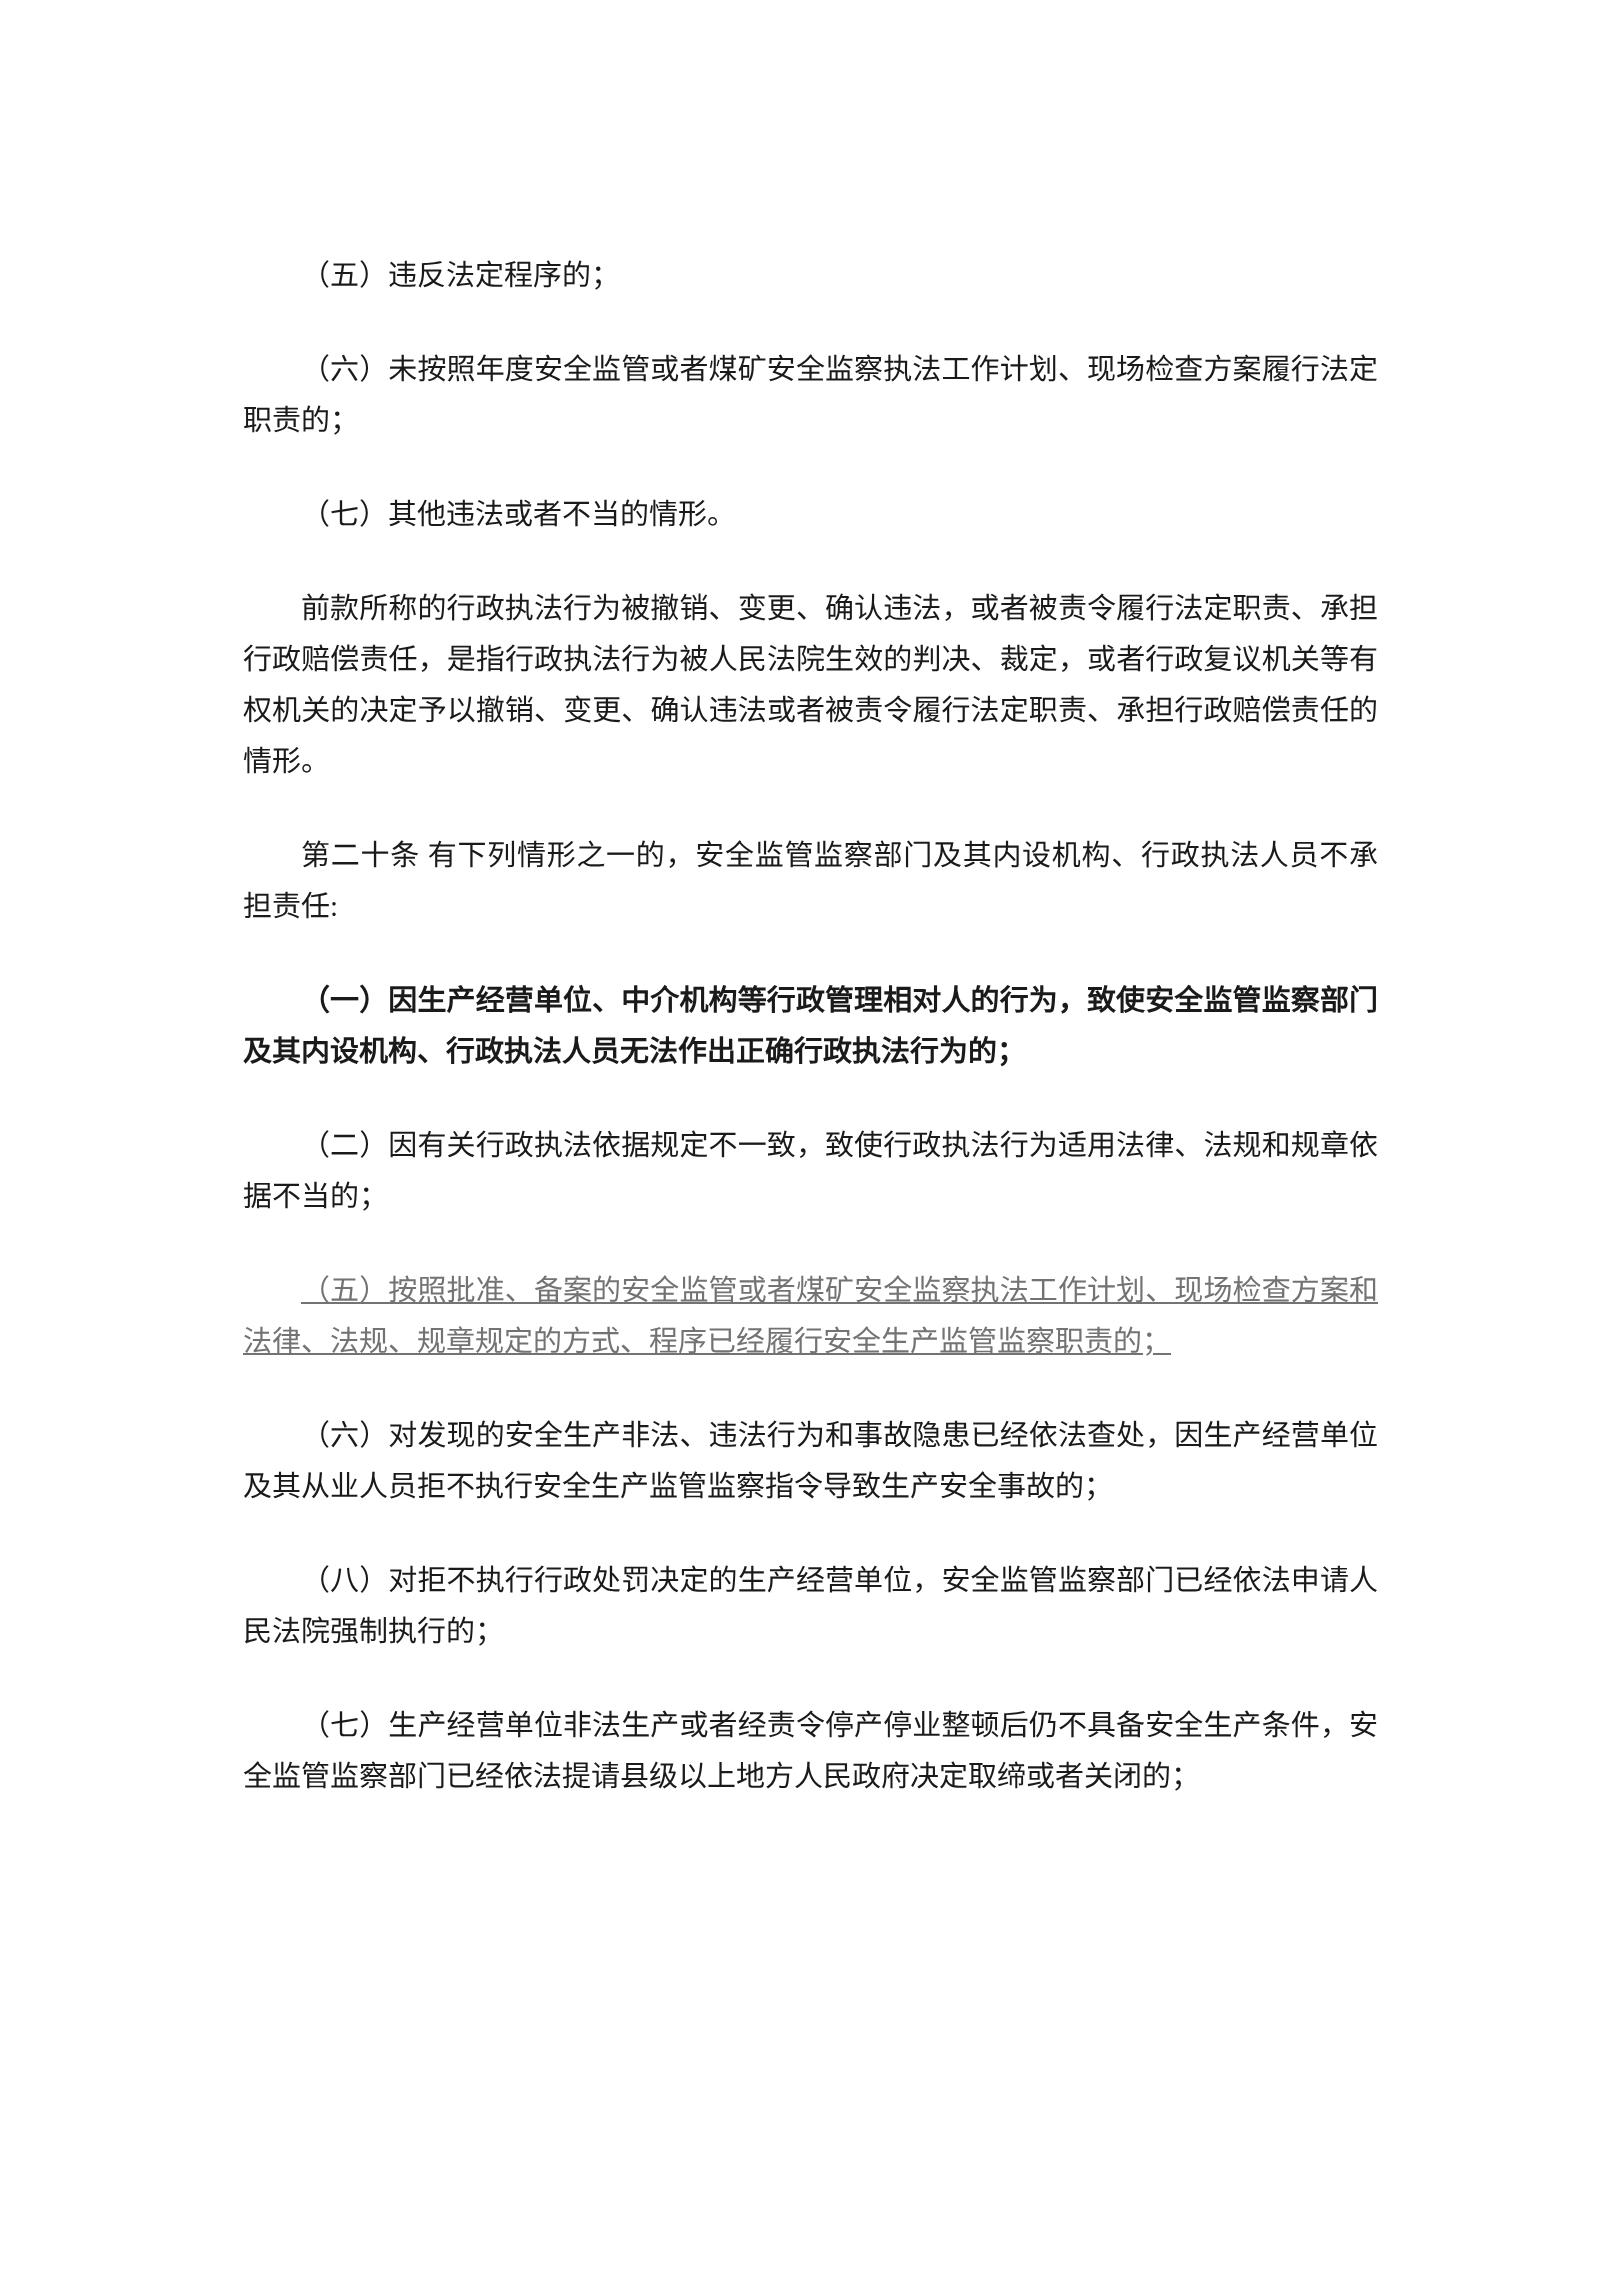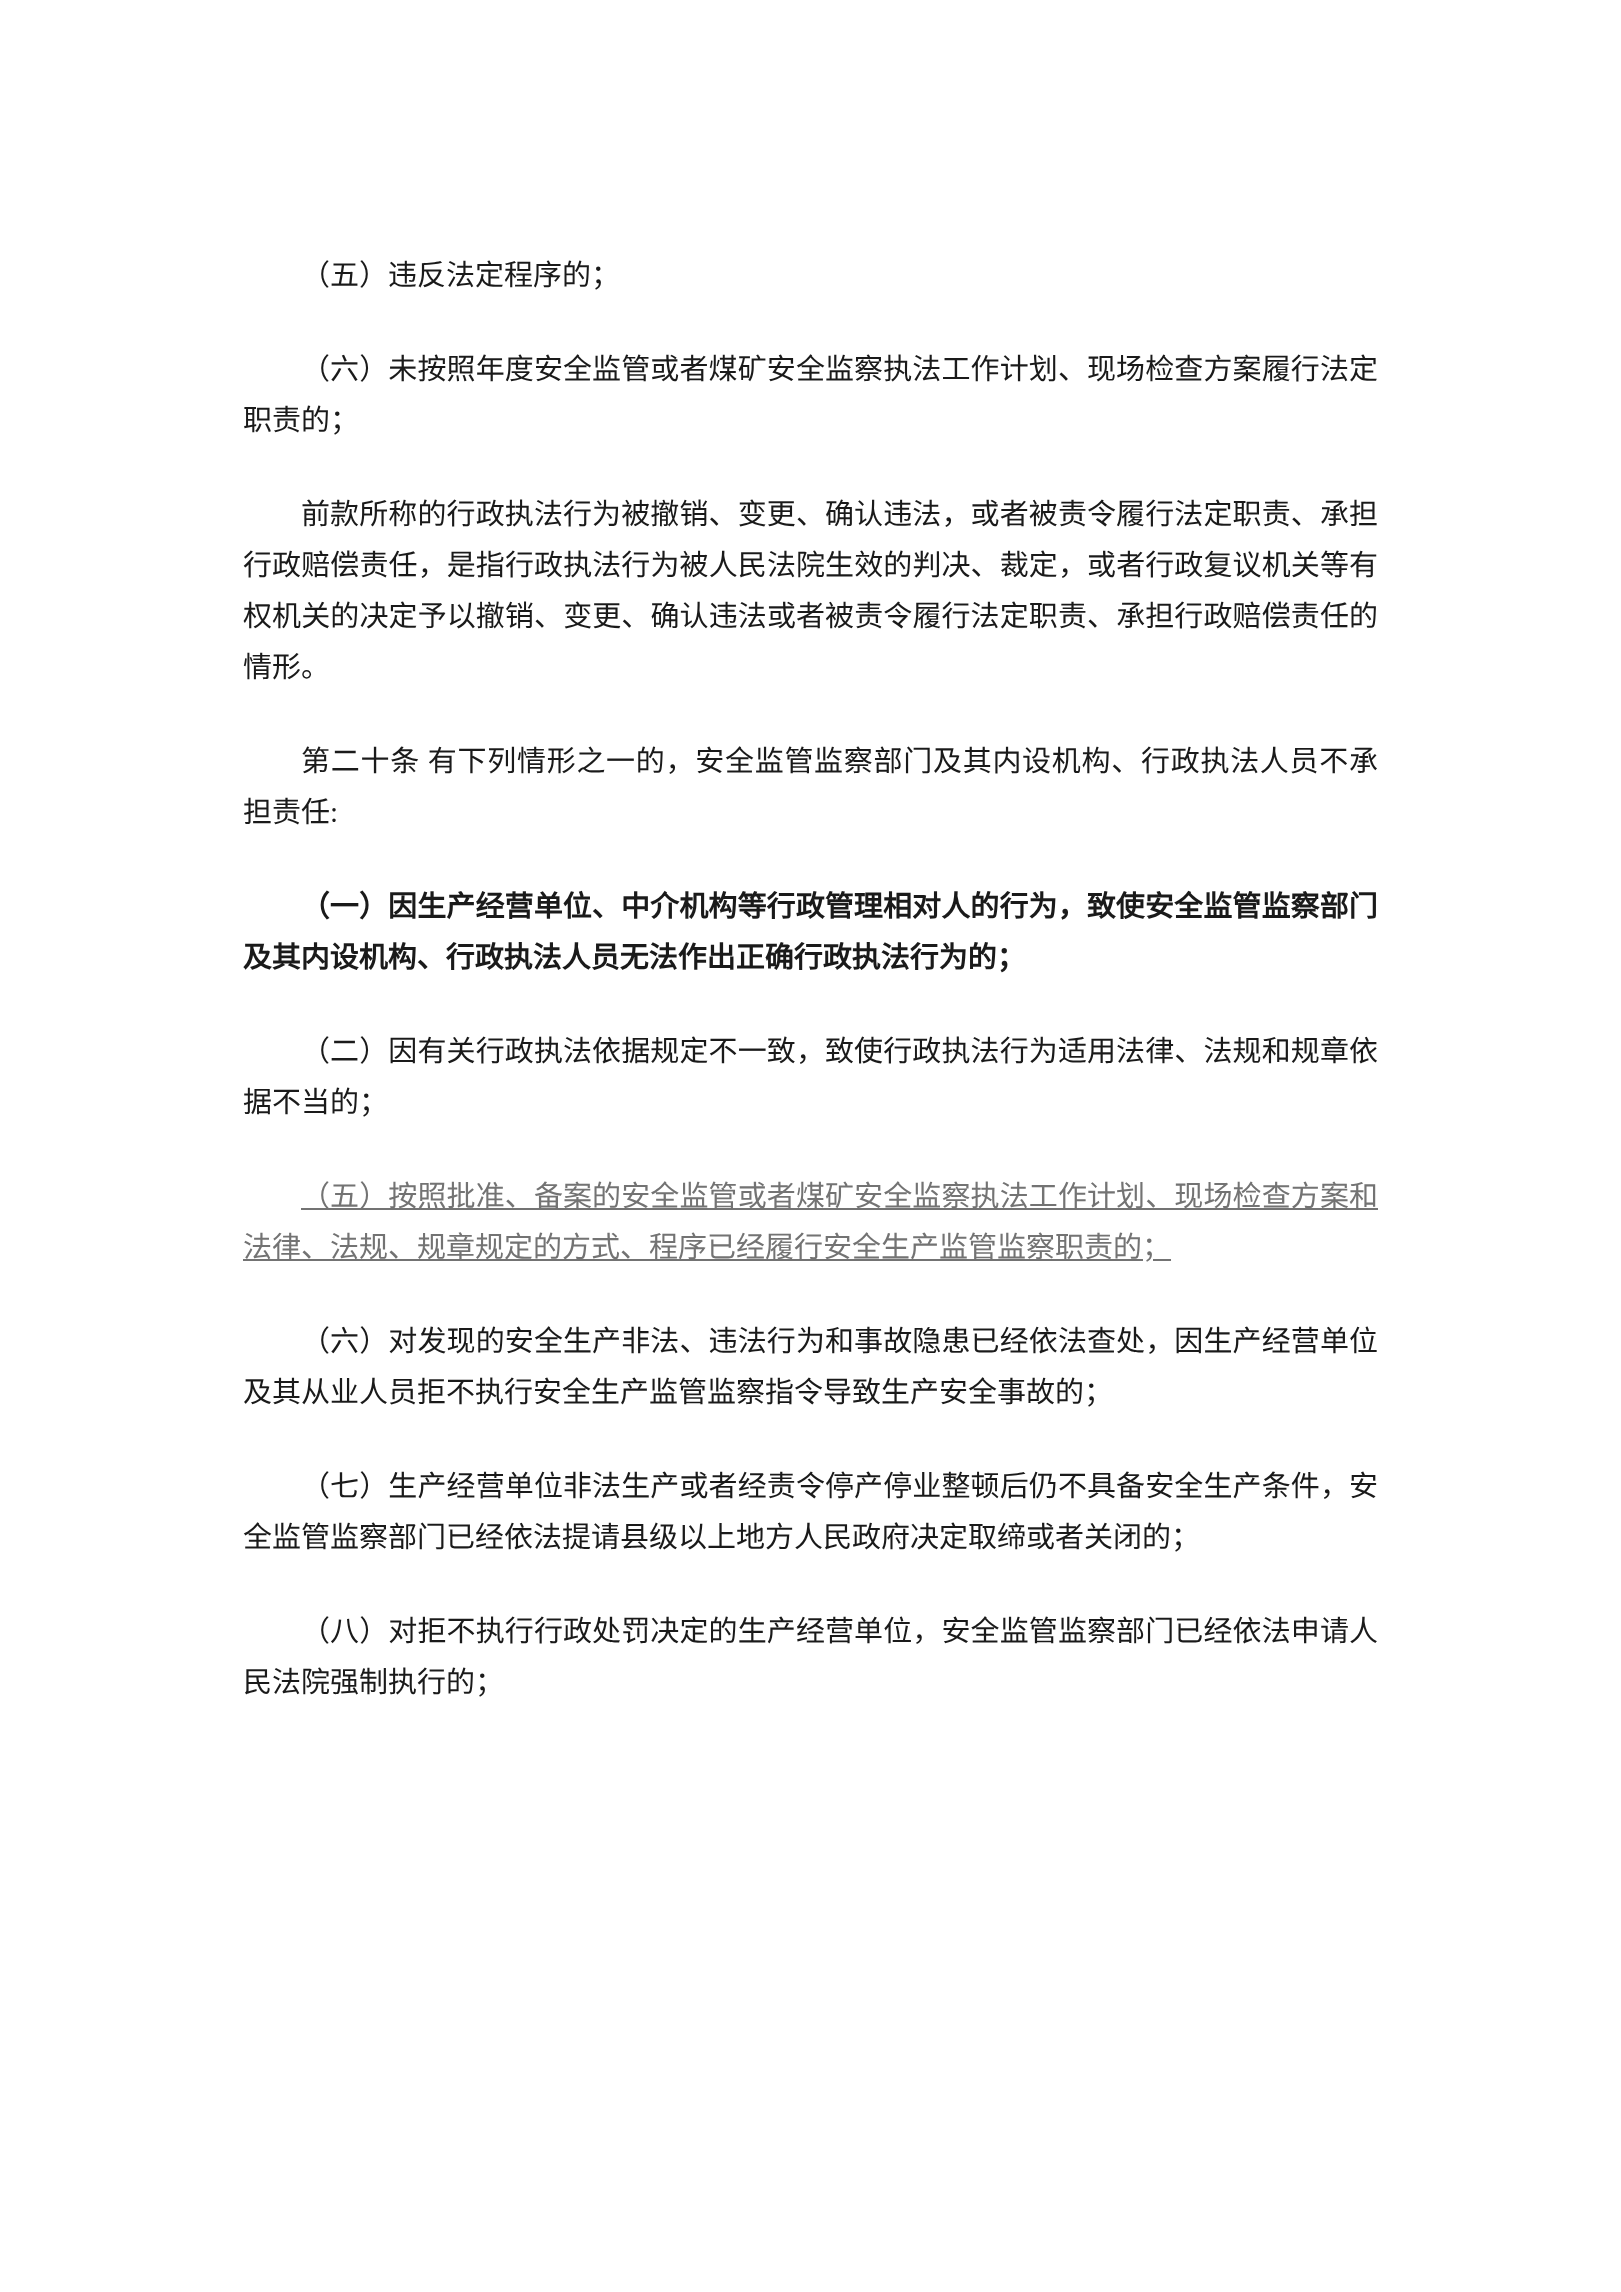--- a/index.html
+++ b/index.html
@@ -30,22 +30,23 @@
     text-indent: 2em;
     letter-spacing: 0;
   }
 </style>
 </head>
 <body>
 
 <div class="page" style="background: rgb(255, 255, 255);">
   <p style="color: rgb(26, 26, 26);">（五）违反法定程序的；</p>
   <p style="color: rgb(26, 26, 26);">（六）未按照年度安全监管或者煤矿安全监察执法工作计划、现场检查方案履行法定职责的；</p>
+  <p style="color: rgb(26, 26, 26);">（七）其他违法或者不当的情形。</p>
   <p style="color: rgb(26, 26, 26);">前款所称的行政执法行为被撤销、变更、确认违法，或者被责令履行法定职责、承担行政赔偿责任，是指行政执法行为被人民法院生效的判决、裁定，或者行政复议机关等有权机关的决定予以撤销、变更、确认违法或者被责令履行法定职责、承担行政赔偿责任的情形。</p>
   <p style="color: rgb(26, 26, 26);">第二十条 有下列情形之一的，安全监管监察部门及其内设机构、行政执法人员不承担责任:</p>
   <p style="color: rgb(26, 26, 26); font-weight: bold;">（一）因生产经营单位、中介机构等行政管理相对人的行为，致使安全监管监察部门及其内设机构、行政执法人员无法作出正确行政执法行为的；</p>
   <p style="color: rgb(26, 26, 26);">（二）因有关行政执法依据规定不一致，致使行政执法行为适用法律、法规和规章依据不当的；</p>
   <p style="color: #737373; text-decoration: underline;">（五）按照批准、备案的安全监管或者煤矿安全监察执法工作计划、现场检查方案和法律、法规、规章规定的方式、程序已经履行安全生产监管监察职责的；</p>
   <p style="color: rgb(26, 26, 26);">（六）对发现的安全生产非法、违法行为和事故隐患已经依法查处，因生产经营单位及其从业人员拒不执行安全生产监管监察指令导致生产安全事故的；</p>
+  <p style="color: rgb(26, 26, 26);">（八）对拒不执行行政处罚决定的生产经营单位，安全监管监察部门已经依法申请人民法院强制执行的；</p>
   <p style="color: rgb(26, 26, 26);">（七）生产经营单位非法生产或者经责令停产停业整顿后仍不具备安全生产条件，安全监管监察部门已经依法提请县级以上地方人民政府决定取缔或者关闭的；</p>
-  <p style="color: rgb(26, 26, 26);">（八）对拒不执行行政处罚决定的生产经营单位，安全监管监察部门已经依法申请人民法院强制执行的；</p>
 </div>
 
 
 </body></html>

